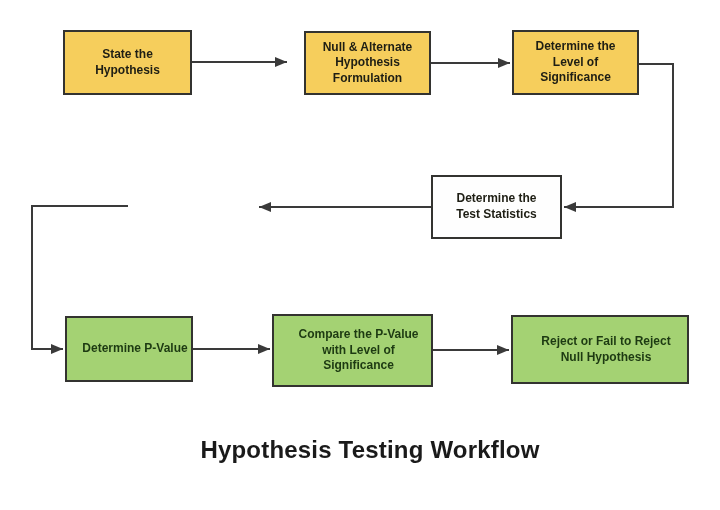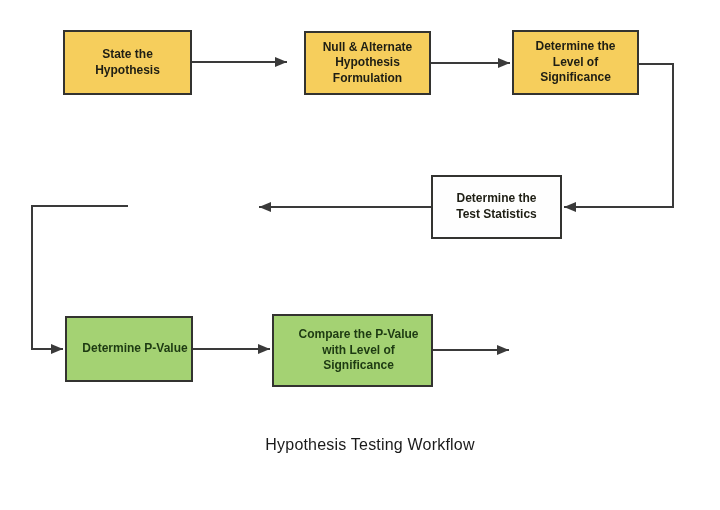--- a/index.html
+++ b/index.html
@@ -44,22 +44,22 @@
   .n6 { left: 65px;  top: 316px; width: 128px; height: 66px; }
   .n7 { left: 272px; top: 314px; width: 161px; height: 73px; }
   .n8 { left: 511px; top: 315px; width: 178px; height: 69px; }
 
   .diagram-title {
     position: absolute;
     left: 20px;
     top: 436px;
     width: 700px;
     text-align: center;
-    font-size: 16px;
-    font-weight: normal;
+    font-size: 24px;
+    font-weight: bold;
     color: #1a1a1a;
     letter-spacing: 0.2px;
   }
 </style>
 </head>
 <body>
 
 <div id="canvas">
 
   <svg id="connectors" viewBox="0 0 720 510" xmlns="http://www.w3.org/2000/svg">
@@ -91,16 +91,18 @@
   <div class="node n4 fill-white">Determine the
 Test Statistics</div>
 
 
   <div class="node n6 fill-green">Determine P-Value</div>
 
   <div class="node n7 fill-green">Compare the P-Value
 with Level of
 Significance</div>
 
+  <div class="node n8 fill-green">Reject or Fail to Reject
+Null Hypothesis</div>
 
   <div class="diagram-title">Hypothesis Testing Workflow</div>
 
 </div>
 
 </body></html>

